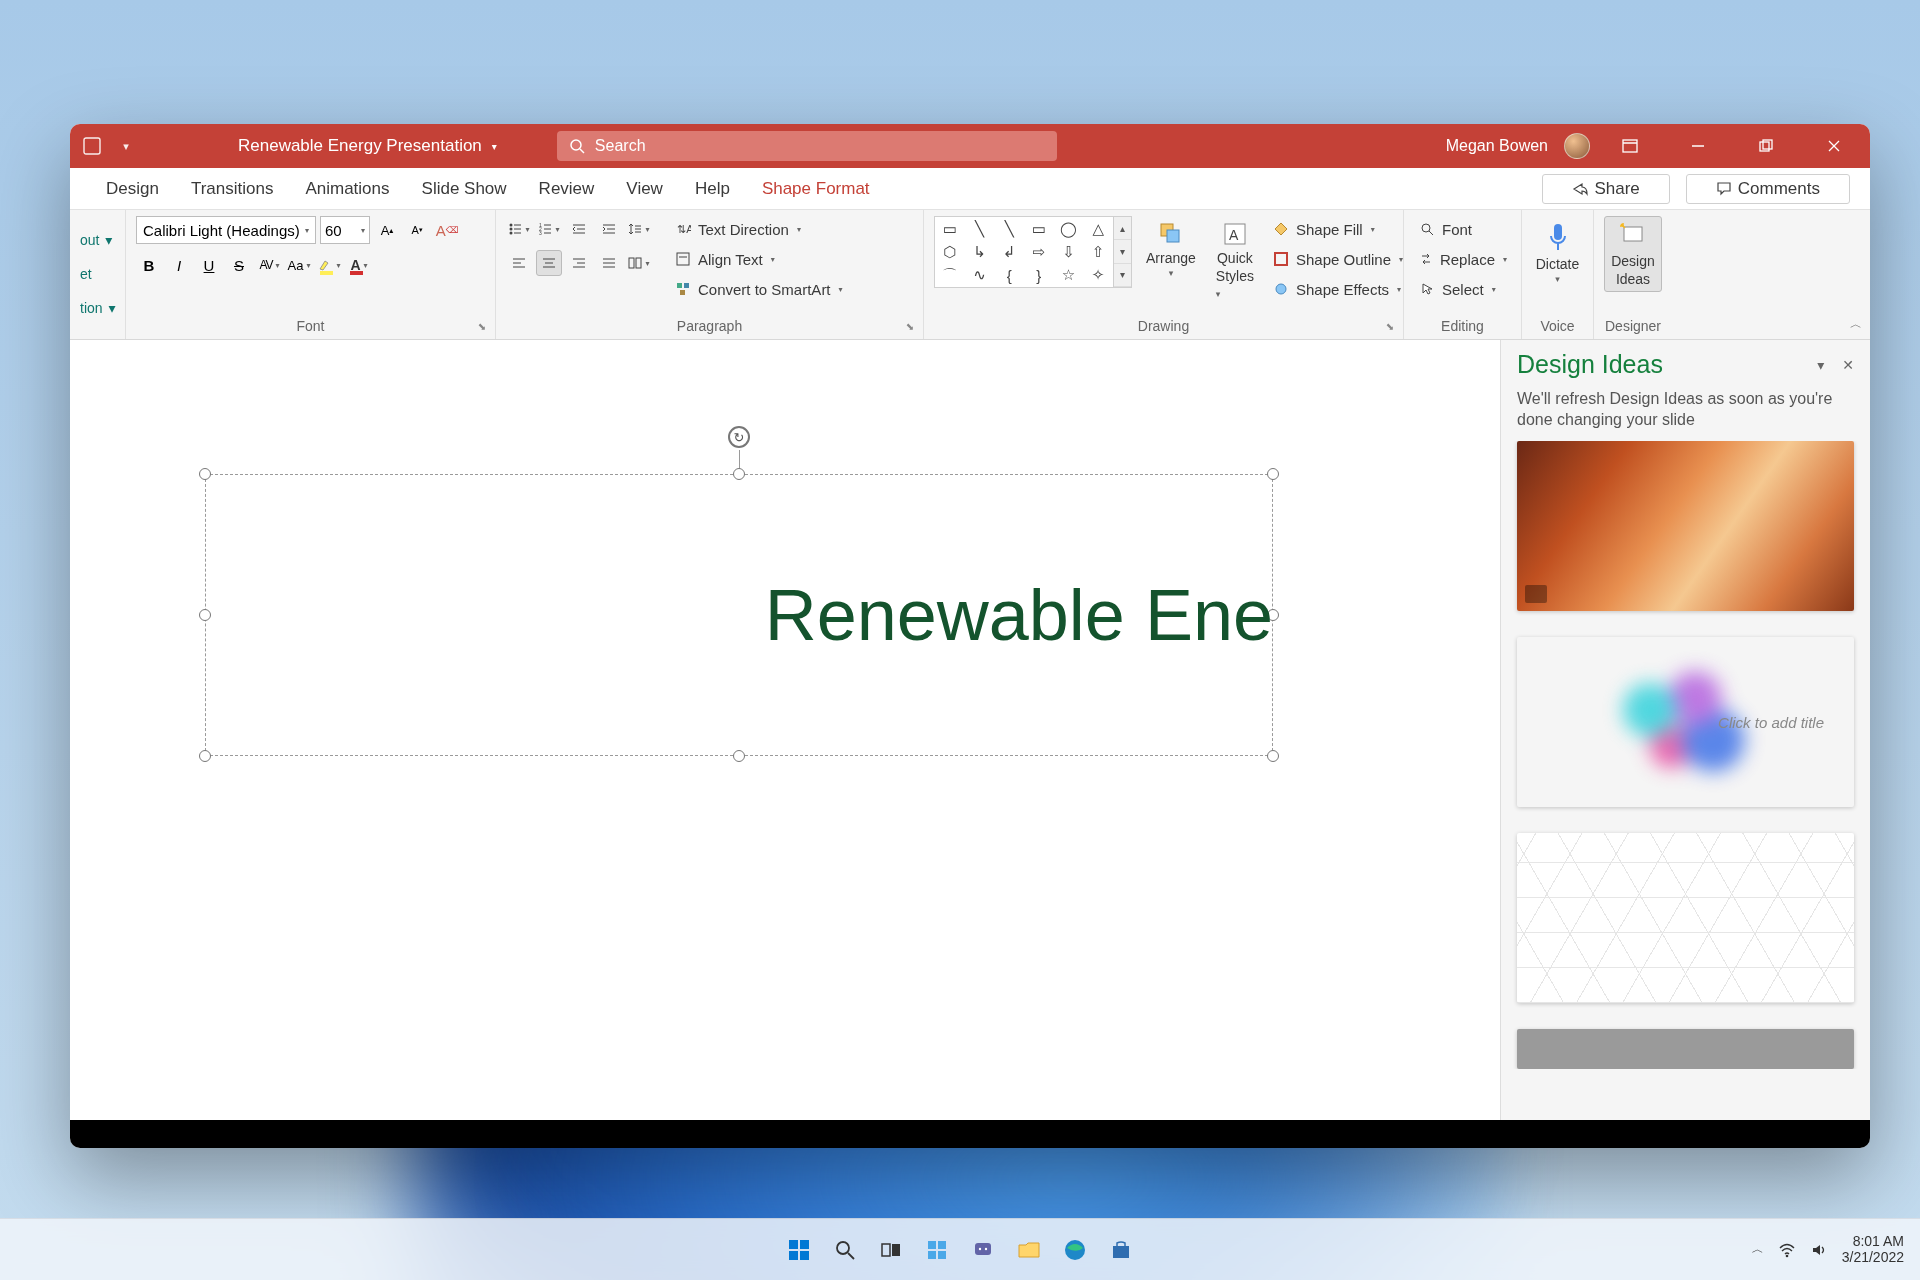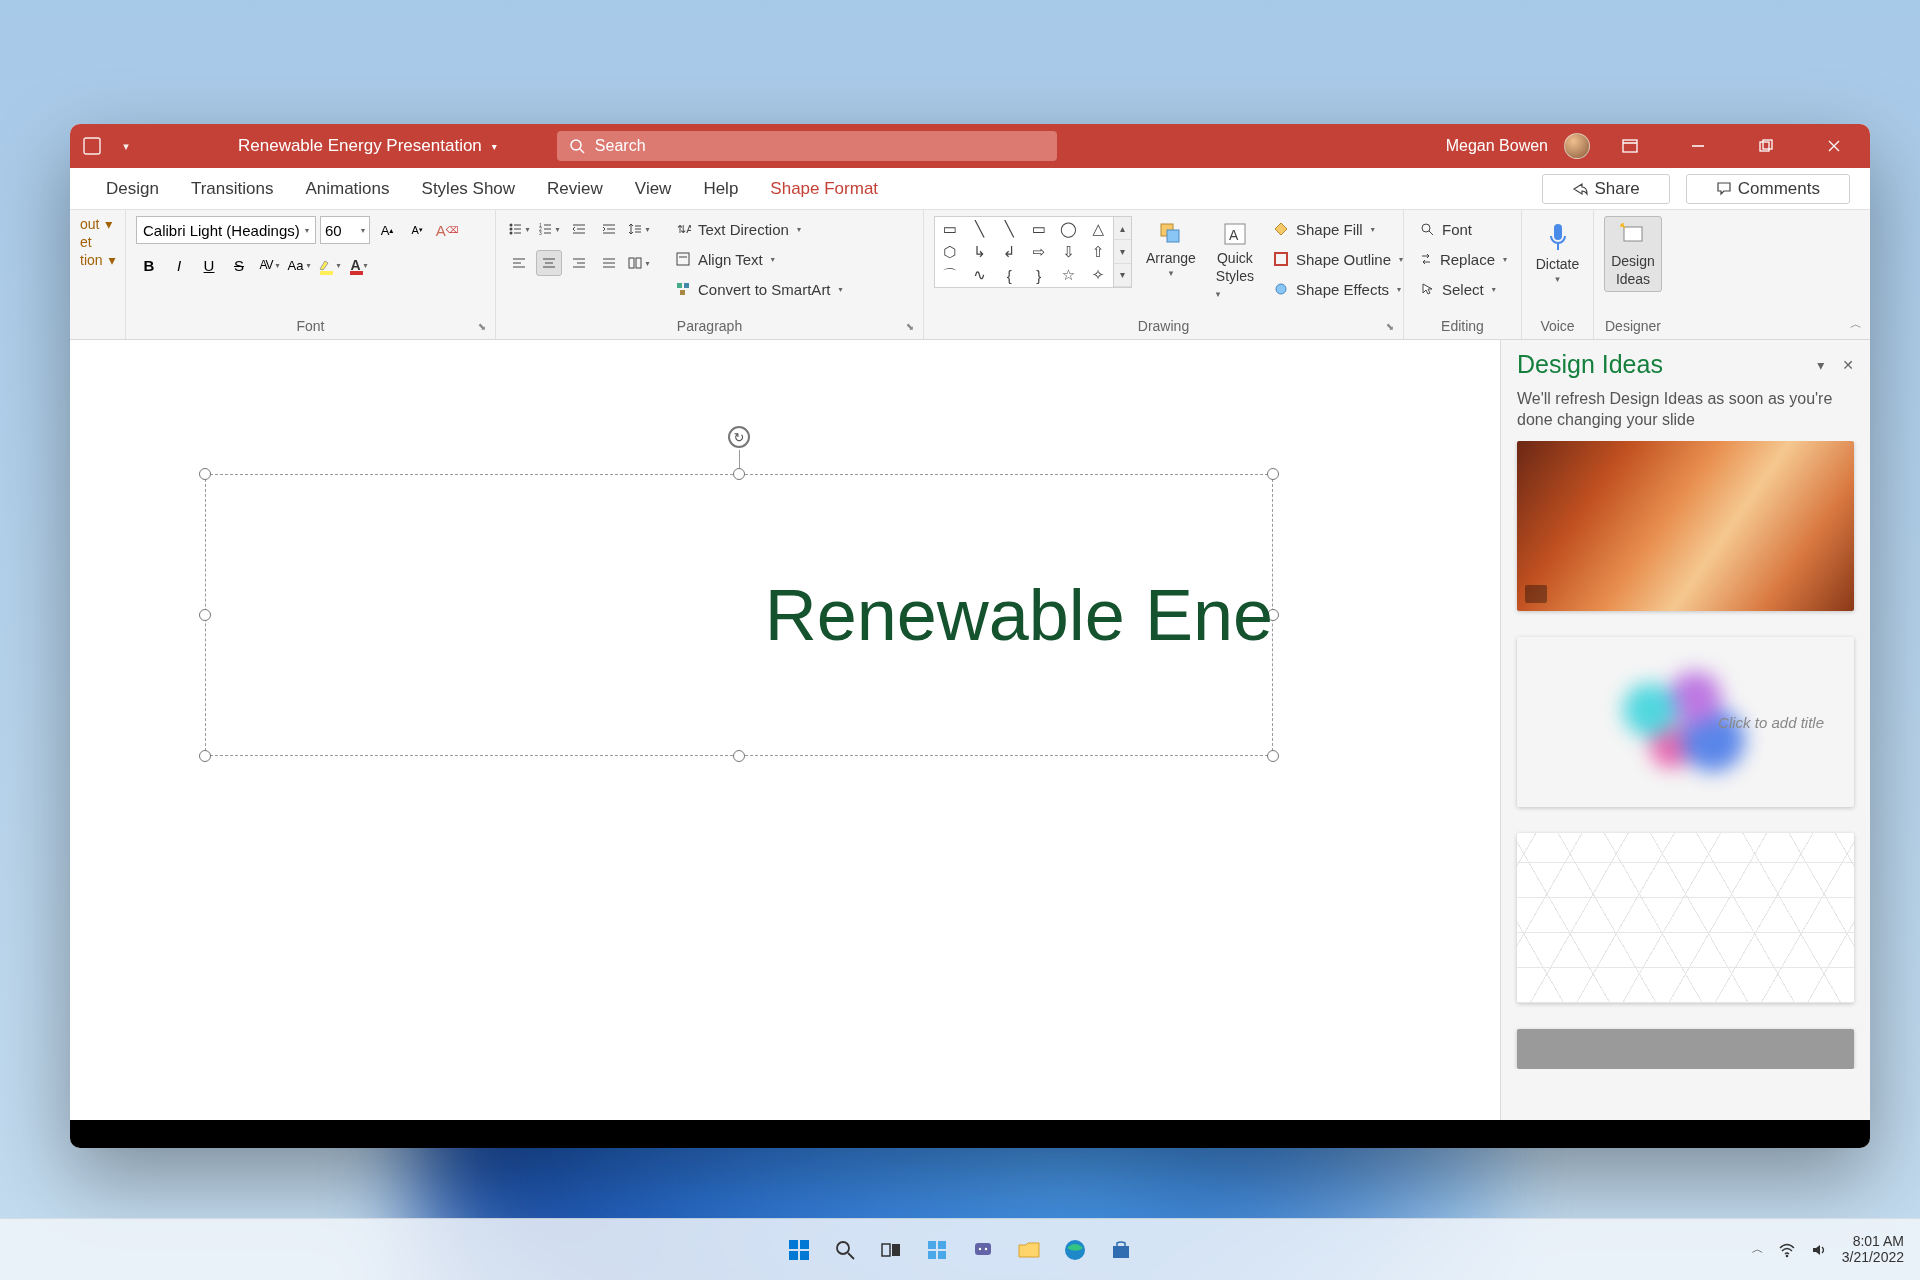--- a/index.html
+++ b/index.html
@@ -39,21 +39,21 @@
 .vstack { display: flex; flex-direction: column; gap: 2px; font-size: 14px; color: #3a3a3a; }
 .btn { display: flex; align-items: center; justify-content: center; border: 1px solid transparent; border-radius: 3px; cursor: pointer; }
 .btn.sm { width: 26px; height: 26px; font-size: 15px; }
 .btn.with-dd::after { content: "▾"; font-size: 8px; margin-left: 3px; color: #666; }
 .big-btn { display: flex; flex-direction: column; align-items: center; justify-content: center; padding: 4px 6px; border-radius: 3px; cursor: pointer; font-size: 14px; color: #3a3a3a; gap: 2px; }
 .big-btn.active { background: #e3e3e3; border: 1px solid #bcbcbc; }
 .dd-caret { font-size: 9px; color: #666; }
 
 
 .partial-left { width: 56px; }
-.partial-left .vstack span { font-size: 14px; color: #a16207; white-space: nowrap; }
+.partial-left .vstack span { font-size: 14px; color: #0f766e; white-space: nowrap; margin-top: 16px; }
 
 
 .font-row1 { display: flex; align-items: center; gap: 4px; }
 .font-name { width: 180px; height: 28px; border: 1px solid #bcbcbc; background: #fff; font-size: 15px; padding: 8px 6px; display: flex; align-items: center; justify-content: space-between; }
 .font-size { width: 50px; height: 28px; border: 1px solid #bcbcbc; background: #fff; font-size: 15px; padding: 0 4px; display: flex; align-items: center; justify-content: space-between; }
 .font-row2 { display: flex; align-items: center; gap: 4px; margin-top: 8px; }
 .color-sw { width: 26px; height: 26px; position: relative; }
 .color-sw .bar { position: absolute; bottom: 2px; left: 3px; right: 8px; height: 4px; }
 
 
@@ -174,21 +174,21 @@
             <line x1="12" y1="2" x2="2" y2="12" stroke="#fff" stroke-width="1.3"></line>
           </svg>
       </div>
     </div>
   </div>
 
   <div class="tabs-row">
     <div class="tab">Design</div>
     <div class="tab">Transitions</div>
     <div class="tab">Animations</div>
-    <div class="tab">Styles Show</div>
+    <div class="tab">Slide Show</div>
     <div class="tab">Review</div>
     <div class="tab">View</div>
     <div class="tab">Help</div>
     <div class="tab contextual">Shape Format</div>
     <div class="tabs-right">
       <div class="share-btn">
         <svg width="16" height="16" viewBox="0 0 16 16">
             <path d="M2 8 L10 3 L10 6 C14 6 15 10 15 13 C13 10 10 10 10 10 L10 13 Z" fill="none" stroke="#444" stroke-width="1.2"></path>
           </svg>
         <span>Share</span>

